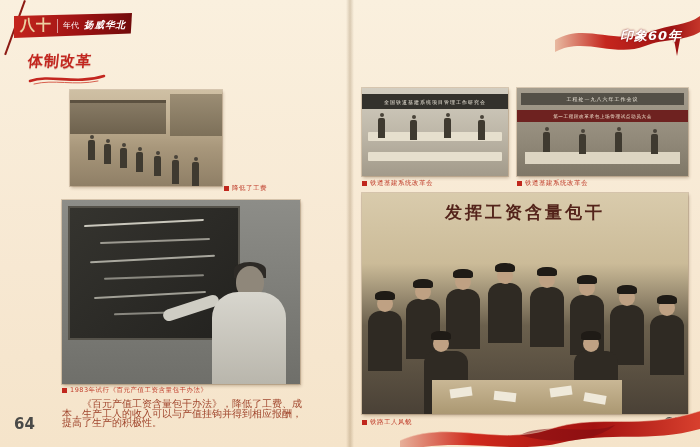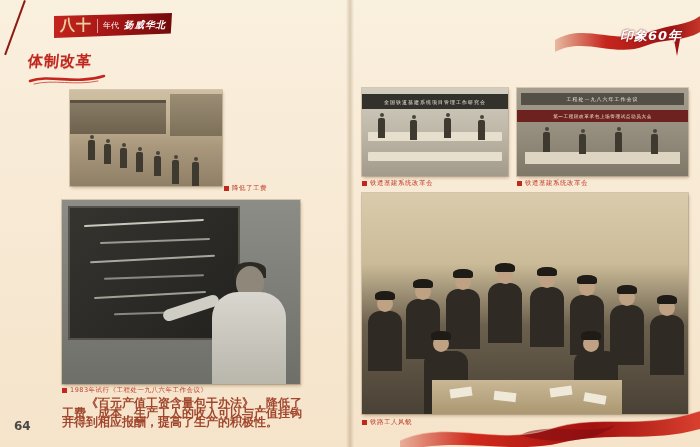--- a/index.html
+++ b/index.html
@@ -11,21 +11,21 @@
 
   .gutter { position:absolute; left:346px; top:0; width:8px; height:447px;
             background:linear-gradient(90deg, rgba(120,90,50,0) 0%, rgba(120,90,50,.25) 50%, rgba(120,90,50,0) 100%); }
 
   
   .flag-pole { position:absolute; left:24px; top:0px; width:2px; height:58px;
                background:#8d1b14; transform:rotate(20deg); transform-origin:top left; }
   .era-flag { position:absolute; left:14px; top:13px; width:118px; height:25px;
               background:linear-gradient(100deg,#c5261e 0%,#9e1313 55%,#6f0a0a 100%);
               clip-path:polygon(0 12%, 100% 0, 99% 82%, 0 100%);
-              display:flex; align-items:center; padding:0 6px; color:#fff;margin-left:40px; }
+              display:flex; align-items:center; padding:0 6px; color:#fff; }
   .era-flag .big { font-size:15px; font-weight:bold; color:#eccfa0; letter-spacing:1px; }
   .era-flag .sep { width:1px; height:14px; background:rgba(255,255,255,.55); margin:0 5px; }
   .era-flag .sub { font-size:8px; color:#ffffff; margin-right:5px; }
   .era-flag .tagline { font-size:9.5px; font-style:italic; font-weight:bold; color:#fff; letter-spacing:1px; }
 
   
   .logo-ribbon { position:absolute; right:0; top:10px; width:145px; height:46px; }
   .logo-text { position:absolute; right:18px; top:17px; font-size:13px; font-weight:bold;
                color:#fff; font-style:italic; letter-spacing:1px; text-shadow:0 0 2px #7e0d12; }
 
@@ -66,24 +66,24 @@
   .speaker-hair { position:absolute; right:34px; bottom:106px; width:32px; height:16px;
                   background:#2d2a26; border-radius:50% 50% 0 0; }
   .speaker-arm { position:absolute; right:80px; bottom:70px; width:58px; height:12px;
                  background:#cfcdc4; border-radius:6px; transform:rotate(-18deg); }
 
   
   .caption { position:absolute; display:flex; align-items:center; gap:3px; color:#bf3a28;
              font-size:6.5px; letter-spacing:.5px; white-space:nowrap; }
   .bullet { width:5px; height:5px; background:#c0271d; flex:0 0 auto; }
 
-  .note { position:absolute; left:62px; top:399px; width:240px; font-size:12px; line-height:9.5px;
-          color:#a1472e; text-align:justify; text-indent:2em;font-weight:bold; }
-
-  .page-num { position:absolute; bottom:14px; font-size:12px; font-weight:bold; color:#4a4a48; }
+  .note { position:absolute; left:62px; top:399px; width:240px; font-size:10px; line-height:9.5px;
+          color:#a1472e; text-align:justify; text-indent:2em; }
+
+  .page-num { position:absolute; bottom:14px; font-size:15px; font-weight:bold; color:#4a4a48; }
   .page-num.left { left:14px; }
   .page-num.right { right:16px; }
 
   
   .photo3 { left:362px; top:88px; width:146px; height:88px;
             background:linear-gradient(180deg,#d4cec1 0%,#bcb5a6 55%,#a29a8a 100%); }
   .photo3 .banner { position:absolute; left:0; top:6px; width:100%; height:15px; background:#33312c;
                     color:#efe9dc; font-size:5px; letter-spacing:1px; display:flex; align-items:center; justify-content:center; white-space:nowrap; }
   .photo3 .table-row { position:absolute; left:6px; width:134px; height:9px; background:#e6dfcd; border-radius:1px; }
 
@@ -180,21 +180,21 @@
       <div class="chalk" style="left:24px; top:86px; width:112px; transform:rotate(-3deg); opacity:.75;"></div>
       <div class="chalk" style="left:44px; top:104px; width:80px; transform:rotate(-2deg); opacity:.6;"></div>
     </div>
     <div class="speaker-arm"></div>
     <div class="speaker-hair"></div>
     <div class="speaker-head"></div>
     <div class="speaker-body"></div>
   </div>
   <div class="caption" style="left:62px; top:386px;">
     <span class="bullet"></span>
-    <span>1983年试行《工程处一九八六年工作会议》</span>
+    <span>1983年试行《百元产值工资含量包干办法》</span>
   </div>
   <p class="note">《百元产值工资含量包干办法》，降低了工费、成本，生产工人的收入可以与产值挂钩并得到相应报酬，提高了生产的积极性。</p>
 
   <div class="page-num left">64</div>
 
   <div class="photo photo3">
     <div class="banner">全国铁道基建系统项目管理工作研究会</div>
     <div class="table-row" style="top:44px;"></div>
     <div class="table-row" style="top:64px;"></div>
     <div class="fig" style="left:16px; top:30px;"></div>
@@ -216,20 +216,21 @@
     <div class="fig" style="left:98px; top:44px;"></div>
     <div class="fig" style="left:134px; top:46px;"></div>
   </div>
   <div class="caption" style="left:517px; top:179px;">
     <span class="bullet"></span>
     <span>铁道基建系统改革会</span>
   </div>
 
   <div class="photo photo5">
     <div class="wall-text">
+      <div class="l1">发挥工资含量包干</div>
     </div>
     <div class="gfig" style="left:6px;  top:118px;"></div>
     <div class="gfig" style="left:44px; top:106px;"></div>
     <div class="gfig" style="left:84px; top:96px;"></div>
     <div class="gfig" style="left:126px;top:90px;"></div>
     <div class="gfig" style="left:168px;top:94px;"></div>
     <div class="gfig" style="left:208px;top:102px;"></div>
     <div class="gfig" style="left:248px;top:112px;"></div>
     <div class="gfig" style="left:288px;top:122px;"></div>
     <div class="gfig" style="left:62px; top:158px; width:44px; height:64px;"></div>

